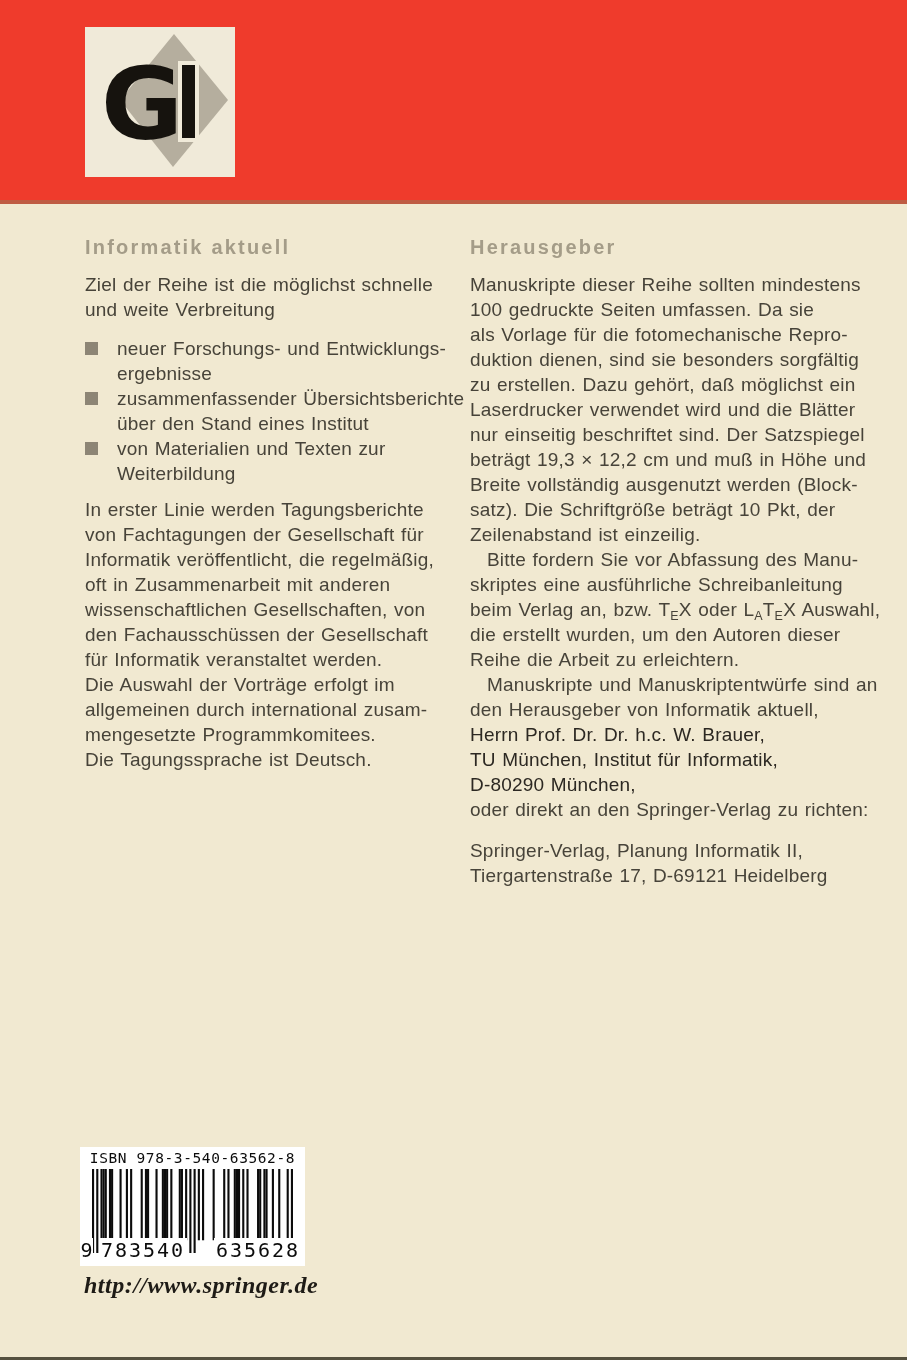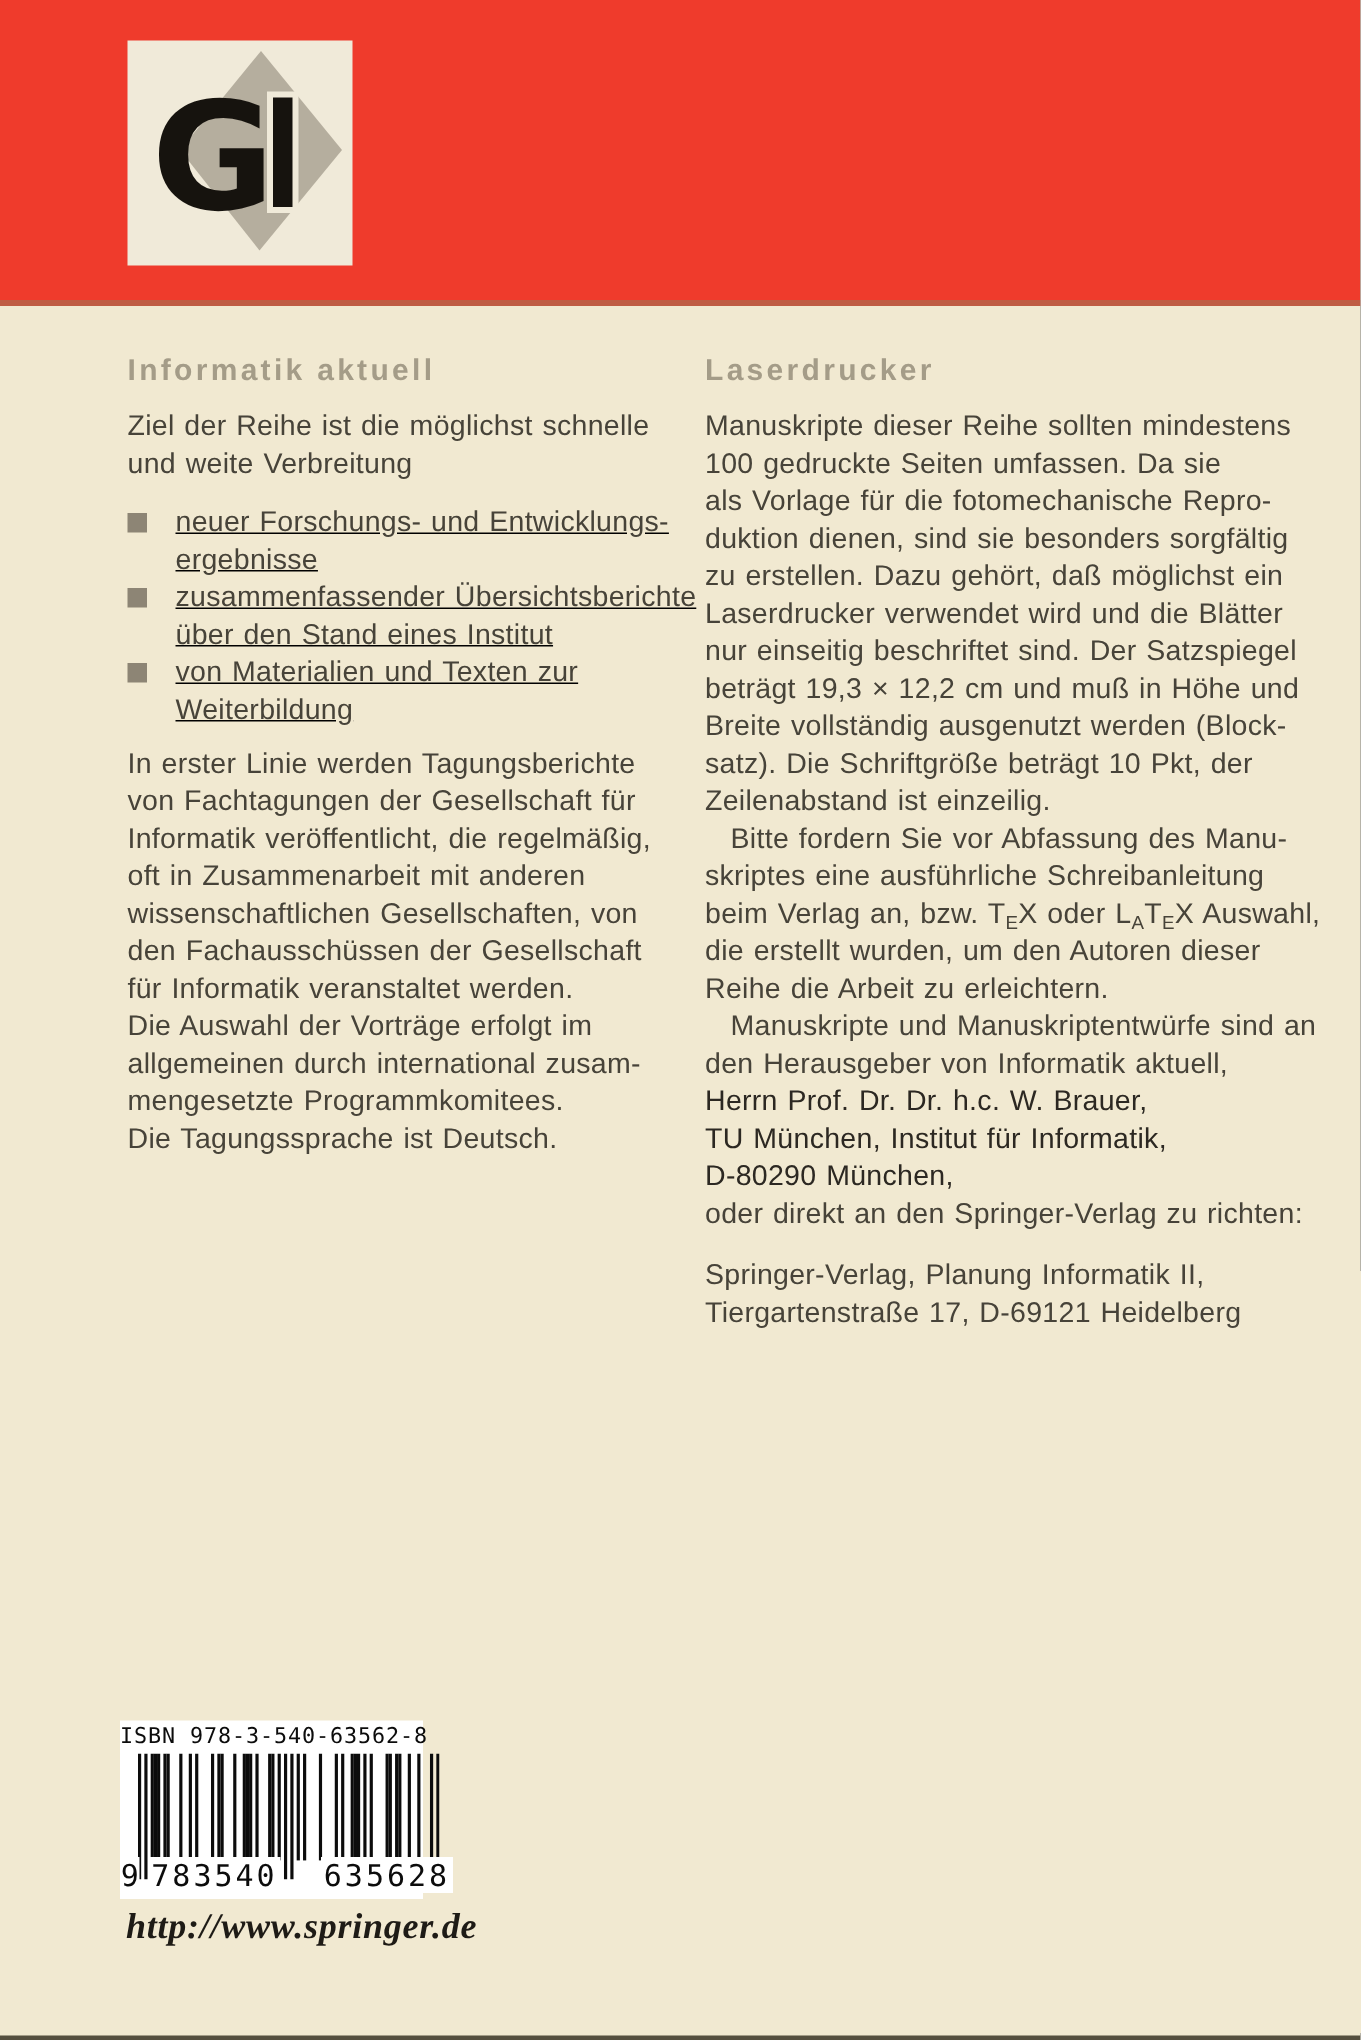--- a/index.html
+++ b/index.html
@@ -28,30 +28,30 @@
   .tblock {
     position:absolute; font-size:19px; color:#474339;
     word-spacing:1px; letter-spacing:0.2px;
   }
   .tline { height:25px; line-height:25px; white-space:nowrap; }
   .tline.indent { padding-left:17px; }
   .tline.bold { font-weight:400; color:#2c2822; }
   .sub { font-size:12.5px; position:relative; top:4px; }
 
   .left-intro   { left:85px;  top:272px; }
-  .bullet-list  { position:absolute; left:85px; top:336px;text-decoration:underline; }
+  .bullet-list  { position:absolute; left:85px; top:336px; }
   .bullet-item  { display:flex; }
   .bullet-sq    { width:13px; height:13px; background:#8d8575; margin:6px 19px 0 0; flex:none; }
   .bullet-text  { font-size:19px; color:#474339; word-spacing:1px; letter-spacing:0.2px; }
   .left-para    { left:85px;  top:497px; }
   .right-block  { left:470px; top:272px; }
   .address-block{ left:470px; top:838px; }
 
   .barcode-panel {
-    position:absolute; left:80px; top:1147px; width:202px; height:119px;
+    position:absolute; left:80px; top:1147px; width:225px; height:119px;
     background:#ffffff;
   }
   .isbn-label {
     position:absolute; top:3px; left:0; width:100%; text-align:center;
     font-family:"DejaVu Sans Mono", monospace; font-size:14.5px;
     letter-spacing:0.6px; color:#0c0c0c; white-space:nowrap;
   }
   .bars { position:absolute; left:12px; top:22px; width:201px; height:84px; fill:#0c0c0c; }
   .dg {
     position:absolute; top:91px; height:24px; line-height:24px; background:#ffffff;
@@ -122,21 +122,21 @@
       <div class="tline">oft in Zusammenarbeit mit anderen</div>
       <div class="tline">wissenschaftlichen Gesellschaften, von</div>
       <div class="tline">den Fachausschüssen der Gesellschaft</div>
       <div class="tline">für Informatik veranstaltet werden.</div>
       <div class="tline">Die Auswahl der Vorträge erfolgt im</div>
       <div class="tline">allgemeinen durch international zusam-</div>
       <div class="tline">mengesetzte Programmkomitees.</div>
       <div class="tline">Die Tagungssprache ist Deutsch.</div>
     </div>
 
-  <div class="heading rh">Laserdrucker</div>
+  <div class="heading rh">Herausgeber</div>
 
   <div class="tblock right-block">
       <div class="tline">Manuskripte dieser Reihe sollten mindestens</div>
       <div class="tline">100 gedruckte Seiten umfassen. Da sie</div>
       <div class="tline">als Vorlage für die fotomechanische Repro-</div>
       <div class="tline">duktion dienen, sind sie besonders sorgfältig</div>
       <div class="tline">zu erstellen. Dazu gehört, daß möglichst ein</div>
       <div class="tline">Laserdrucker verwendet wird und die Blätter</div>
       <div class="tline">nur einseitig beschriftet sind. Der Satzspiegel</div>
       <div class="tline">beträgt 19,3 × 12,2 cm und muß in Höhe und</div>

